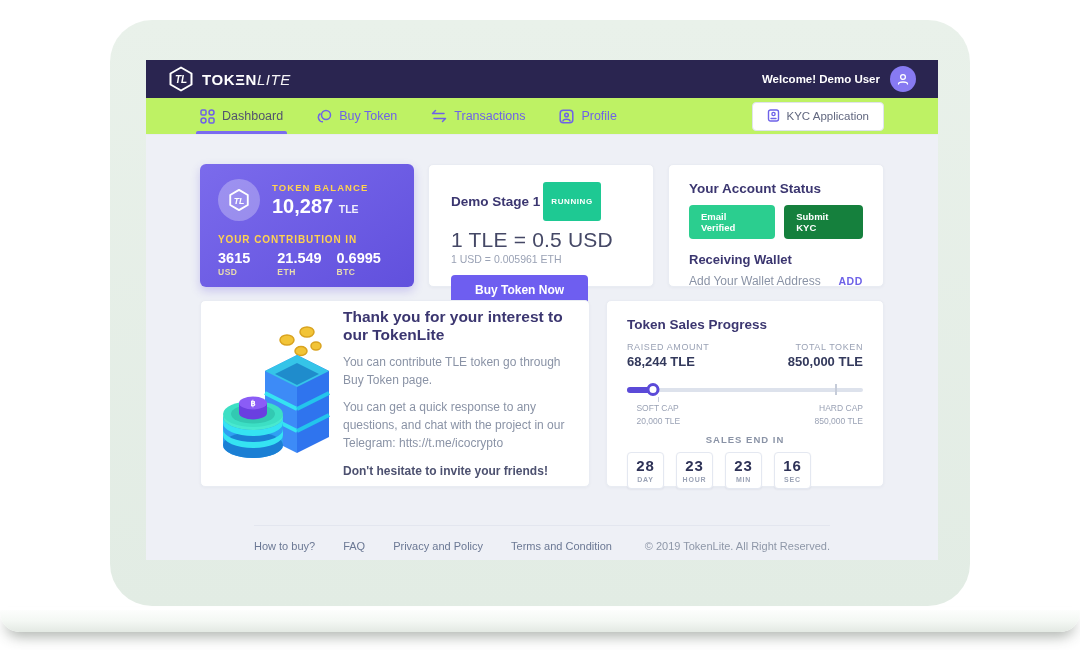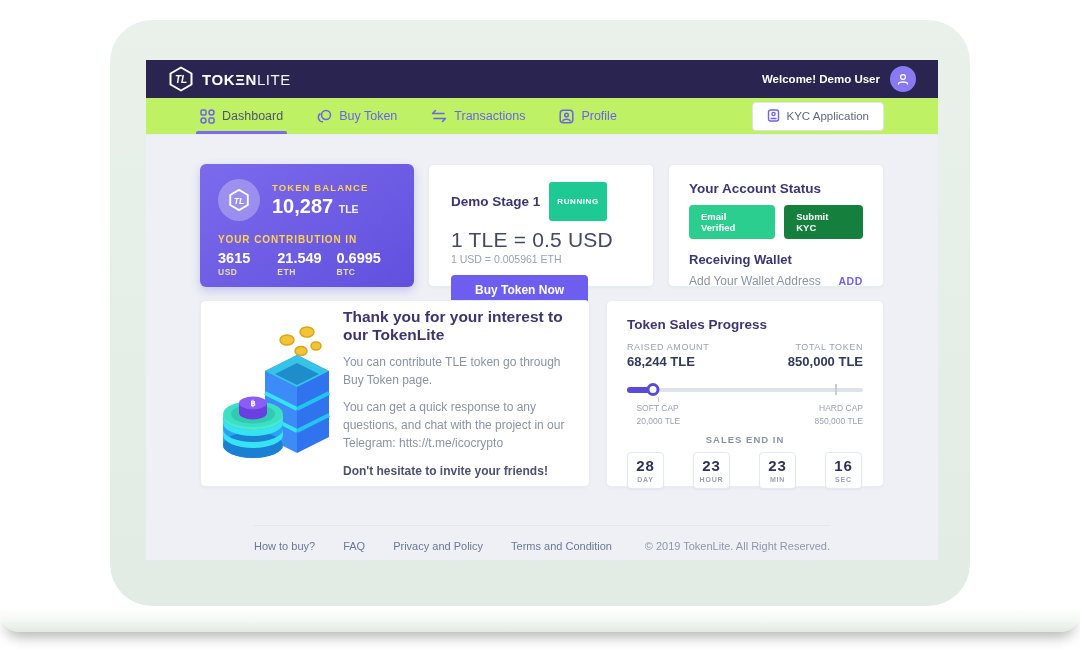--- a/index.html
+++ b/index.html
@@ -19,21 +19,21 @@
   .screen { position:absolute; left:146px; top:60px; width:792px; height:500px;
             background:#eef0f6; overflow:hidden; }
 
   
   .topbar { height:38px; background:#2a2550; display:flex; align-items:center;
             justify-content:space-between; padding:0 22px; }
   .brand { display:flex; align-items:center; gap:8px; color:#fff; }
   .brand svg { display:block; }
   .brand-text { font-size:15px; letter-spacing:0.6px; color:#ffffff; }
   .brand-text .b { font-weight:700; }
-  .brand-text .l { font-weight:400; opacity:0.95; }
+  .brand-text .l { font-weight:400; opacity:0.95;font-style:italic; }
   .userbox { display:flex; align-items:center; gap:10px; }
   .welcome { color:#ffffff; font-size:11.5px; font-weight:700; }
   .avatar { width:26px; height:26px; border-radius:50%; background:#877af2;
             display:flex; align-items:center; justify-content:center; }
 
   
   .navbar { height:37px; background:#bef264; display:flex; align-items:center;
             justify-content:space-between; padding:0 54px 0 54px; border-bottom:1px solid #e9ebf3; }
   .nav-items { display:flex; align-items:center; gap:34px; height:100%; }
   .nav-item { display:flex; align-items:center; gap:7px; height:100%; cursor:pointer;
@@ -64,21 +64,21 @@
   .bal-amount { font-size:20px; font-weight:700; margin-top:2px; }
   .bal-unit { font-size:10.5px; font-weight:700; opacity:0.9; }
   .contrib-label { font-size:10px; font-weight:700; color:#ffd24f; letter-spacing:0.9px; margin-top:13px; }
   .contrib-row { display:flex; gap:0; margin-top:5px; }
   .contrib { width:33.3%; }
   .contrib .v { font-size:14.5px; font-weight:700; color:#ffffff; }
   .contrib .c { font-size:8.5px; font-weight:700; color:#e9ddae; letter-spacing:0.5px; margin-top:1px; }
 
   
   .stage-card { height:123px; padding:17px 22px; }
-  .stage-head { display:flex; align-items:center; gap:9px; }
+  .stage-head { display:flex; align-items:center; gap:3px; }
   .stage-title { font-size:13.5px; font-weight:700; color:#3b3670; }
   .badge-running { background:#1ec993; color:#fff; font-size:8px; font-weight:700;
           letter-spacing:0.6px; padding:15px 8px; border-radius:3px; }
   .stage-rate { font-size:21px; color:#454866; margin-top:7px; letter-spacing:0.2px; }
   .stage-rate-sub { font-size:10.5px; color:#9aa2b5; margin-top:1px; }
   .buy-btn { margin-top:10px; background:#6e5ef0; color:#fff; border:none; border-radius:4px;
           font-size:12px; font-weight:700; padding:8px 24px; cursor:pointer;
           font-family:"Liberation Sans", sans-serif; }
 
   
@@ -117,21 +117,21 @@
   .progress-knob { position:absolute; top:0; width:13px; height:13px; background:#fff;
           border:3px solid #5b4ad8; border-radius:50%; transform:translateX(-50%); cursor:pointer; }
   .cap-tick { position:absolute; top:1px; width:2px; height:11px; background:#c6ccd9; }
   .caps { position:relative; height:28px; margin-top:3px; }
   .cap { position:absolute; top:2px; font-size:8.5px; color:#9aa2b5; line-height:1.5; }
   .cap.soft { left:4%; }
   .cap.hard { right:0; text-align:right; }
   .cap .tick-up { position:absolute; top:-5px; left:50%; width:1px; height:5px; background:#c6ccd9; }
 
   .sales-end-label { font-size:9.5px; font-weight:700; color:#8a93a6; letter-spacing:1px; margin-top:6px;text-align:center; }
-  .countdown { display:flex; gap:29px; margin-top:7px; }
+  .countdown { display:flex; gap:12px; margin-top:7px; }
   .cd-box { width:37px; height:37px; background:#fff; border:1px solid #e4e8f1; border-radius:4px;
           display:flex; flex-direction:column; align-items:center; justify-content:center;
           box-shadow:0 1px 2px rgba(30,40,80,0.05); }
   .cd-val { font-size:15px; font-weight:700; color:#2e3257; letter-spacing:1px; line-height:1; }
   .cd-unit { font-size:7px; font-weight:700; color:#9aa2b5; letter-spacing:0.8px; margin-top:3px; }
 
   
   .screen-footer { margin:38px 54px 0 54px; border-top:1px solid #e3e6ef; padding:14px 0;
           display:flex; align-items:center; justify-content:space-between; }
   .f-links { display:flex; gap:28px;justify-content:flex-end; }

